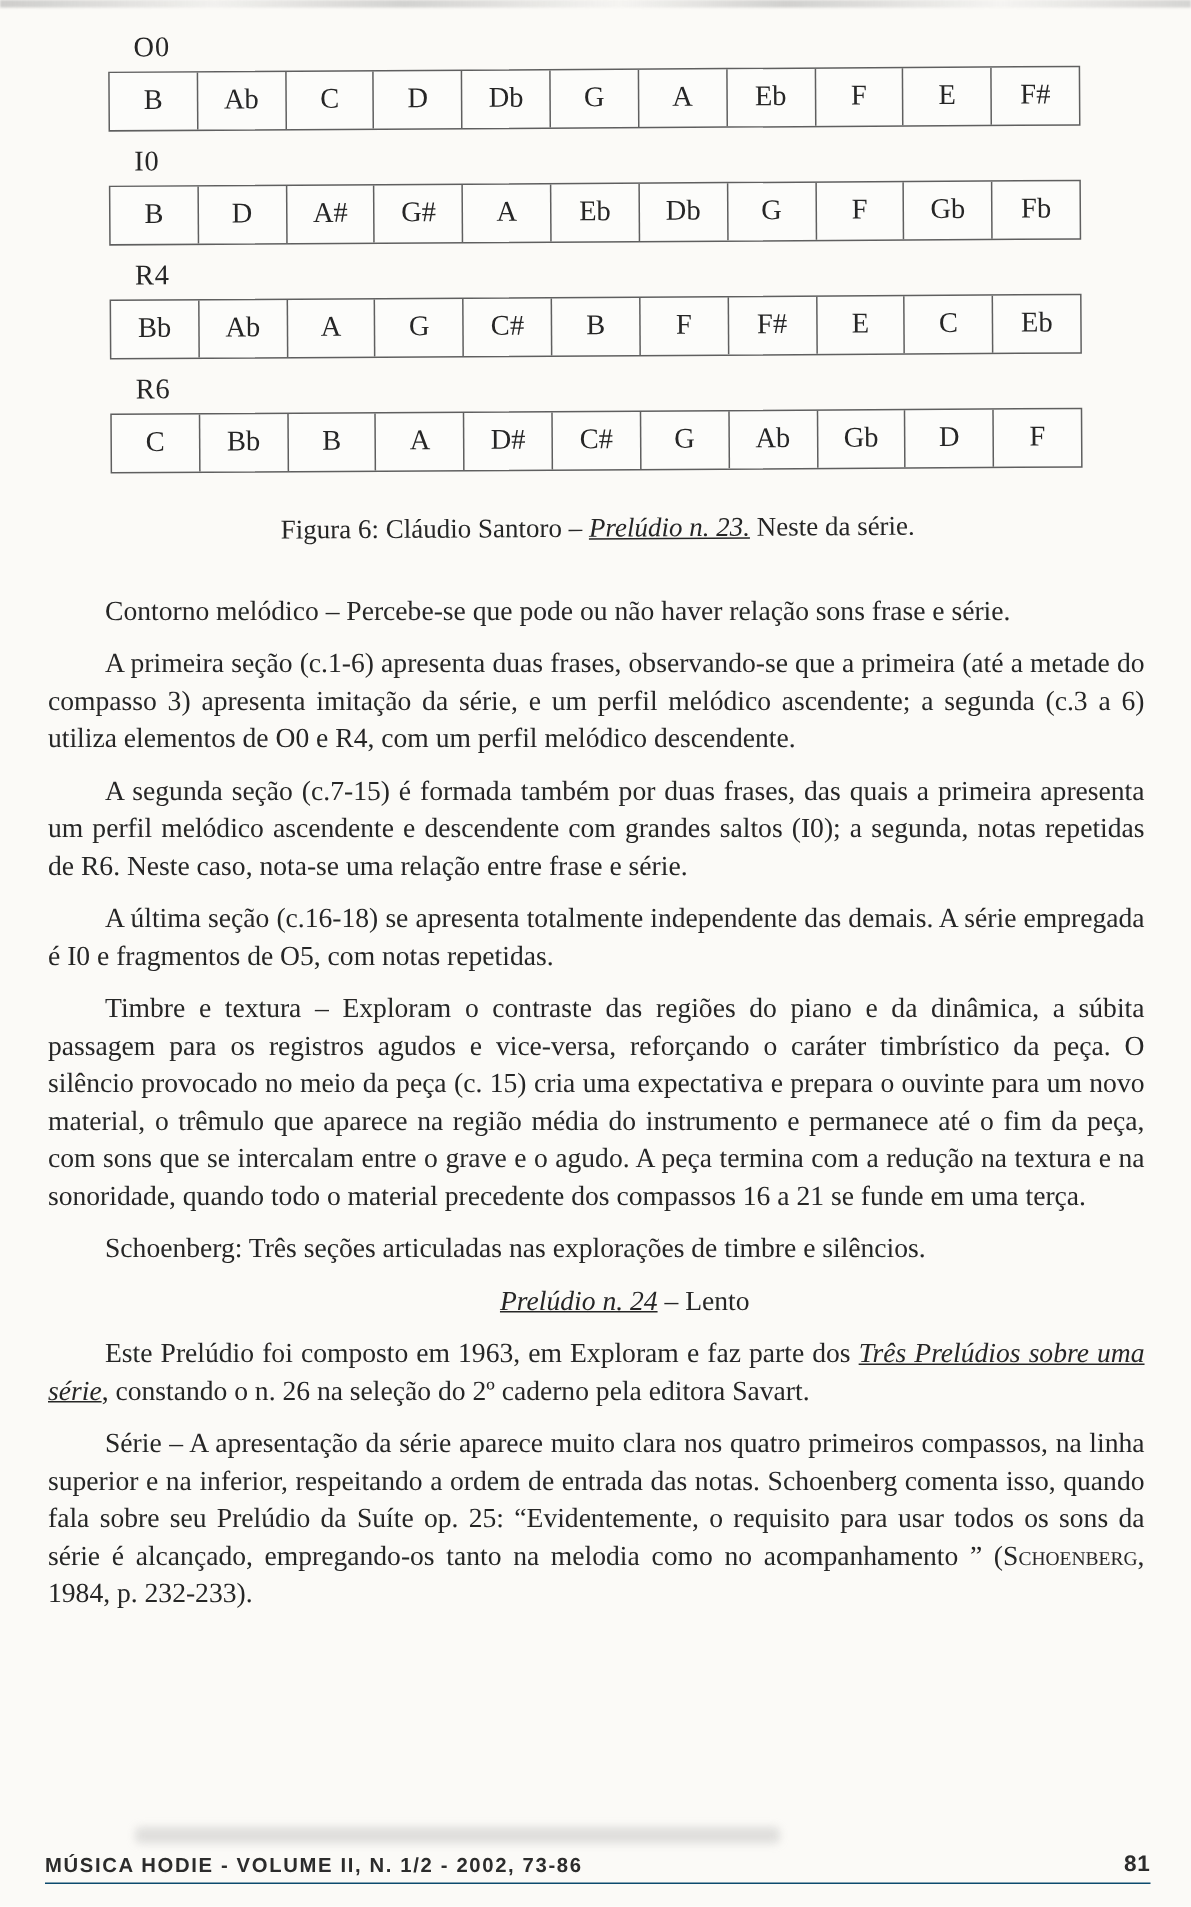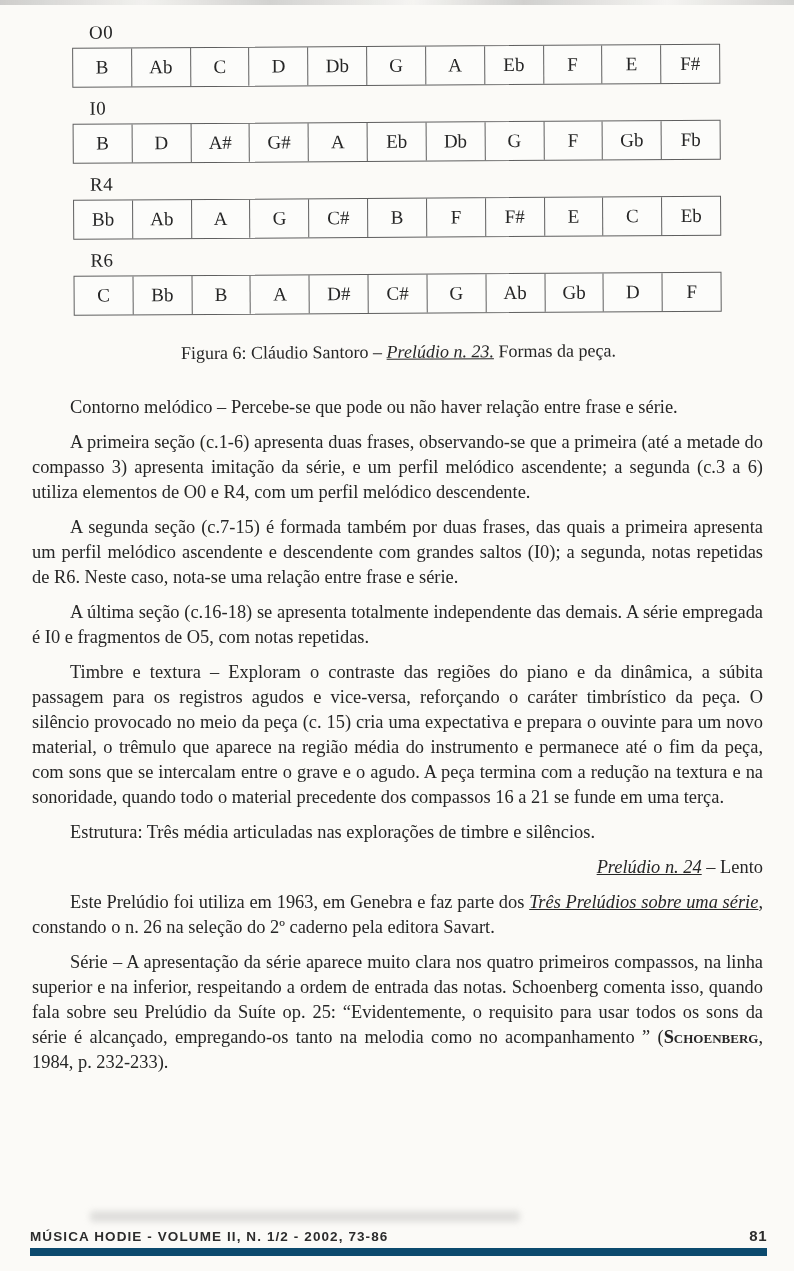--- a/index.html
+++ b/index.html
@@ -59,30 +59,30 @@
 
   
   .body-paragraphs { margin-top: 30px; }
   .para {
     margin: 0 0 10px 0;
     font-size: 18.4px;
     line-height: 25px;
     text-align: justify;
     text-indent: 38px;
   }
-  .heading-para { text-align: right; }
+  .heading-para { text-align: center; }
   .it { font-style: italic; text-decoration: underline; }
-  .sc { font-variant: small-caps; font-weight: bold; }
+  .sc { font-variant: small-caps; }
 
   
   .footer {
     position: absolute;
     left: 30px; right: 27px; bottom: 15px;
     display: flex; justify-content: space-between; align-items: flex-end;
-    border-bottom: 8px solid #0c4a6e;
+    border-bottom: 1px solid #0c4a6e;
     padding-bottom: 4px;
     font-family: "Liberation Sans", sans-serif;
   }
   .footer::before {
     content: "";
     position: absolute; top: -16px; left: 60px;
     width: 430px; height: 11px;
     background: rgba(160,160,160,.30);
     filter: blur(3px);
     border-radius: 4px;
@@ -167,32 +167,32 @@
             <div class="series-cell">D#</div>
             <div class="series-cell">C#</div>
             <div class="series-cell">G</div>
             <div class="series-cell">Ab</div>
             <div class="series-cell">Gb</div>
             <div class="series-cell">D</div>
             <div class="series-cell">F</div>
           </div>
         </div>
       </div>
-    <div class="caption"><span>Figura 6: Cláudio Santoro – </span><span class="it">Prelúdio n. 23.</span><span> Formas da peça.</span></div>
+    <div class="caption"><span>Figura 6: Cláudio Santoro – </span><span class="it">Prelúdio n. 23.</span><span> Neste da série.</span></div>
   </div>
 
   <div class="body-paragraphs">
-      <p class="para"><span>Contorno melódico – Percebe-se que pode ou não haver relação entre frase e série.</span></p>
+      <p class="para"><span>Contorno melódico – Percebe-se que pode ou não haver relação sons frase e série.</span></p>
       <p class="para"><span>A primeira seção (c.1-6) apresenta duas frases, observando-se que a primeira (até a metade do compasso 3) apresenta imitação da série, e um perfil melódico ascendente; a segunda (c.3 a 6) utiliza elementos de O0 e R4, com um perfil melódico descendente.</span></p>
       <p class="para"><span>A segunda seção (c.7-15) é formada também por duas frases, das quais a primeira apresenta um perfil melódico ascendente e descendente com grandes saltos (I0); a segunda, notas repetidas de R6. Neste caso, nota-se uma relação entre frase e série.</span></p>
       <p class="para"><span>A última seção (c.16-18) se apresenta totalmente independente das demais. A série empregada é I0 e fragmentos de O5, com notas repetidas.</span></p>
       <p class="para"><span>Timbre e textura – Exploram o contraste das regiões do piano e da dinâmica, a súbita passagem para os registros agudos e vice-versa, reforçando o caráter timbrístico da peça. O silêncio provocado no meio da peça (c. 15) cria uma expectativa e prepara o ouvinte para um novo material, o trêmulo que aparece na região média do instrumento e permanece até o fim da peça, com sons que se intercalam entre o grave e o agudo. A peça termina com a redução na textura e na sonoridade, quando todo o material precedente dos compassos 16 a 21 se funde em uma terça.</span></p>
-      <p class="para"><span>Estrutura: Três média articuladas nas explorações de timbre e silêncios.</span></p>
+      <p class="para"><span>Schoenberg: Três seções articuladas nas explorações de timbre e silêncios.</span></p>
       <p class="para heading-para"><span class="it">Prelúdio n. 24</span><span> – Lento</span></p>
-      <p class="para"><span>Este Prelúdio foi utiliza em 1963, em Genebra e faz parte dos </span><span class="it">Três Prelúdios sobre uma série</span><span>, constando o n. 26 na seleção do 2º caderno pela editora Savart.</span></p>
+      <p class="para"><span>Este Prelúdio foi composto em 1963, em Exploram e faz parte dos </span><span class="it">Três Prelúdios sobre uma série</span><span>, constando o n. 26 na seleção do 2º caderno pela editora Savart.</span></p>
       <p class="para"><span>Série – A apresentação da série aparece muito clara nos quatro primeiros compassos, na linha superior e na inferior, respeitando a ordem de entrada das notas. Schoenberg comenta isso, quando fala sobre seu Prelúdio da Suíte op. 25: “Evidentemente, o requisito para usar todos os sons da série é alcançado, empregando-os tanto na melodia como no acompanhamento ” (</span><span class="sc">Schoenberg</span><span>, 1984, p. 232-233).</span></p>
     </div>
 
   <div class="footer">
     <span class="journal">MÚSICA HODIE - VOLUME II, N. 1/2 - 2002, 73-86</span>
     <span class="pagenum">81</span>
   </div>
 </div>
 
 </body></html>

